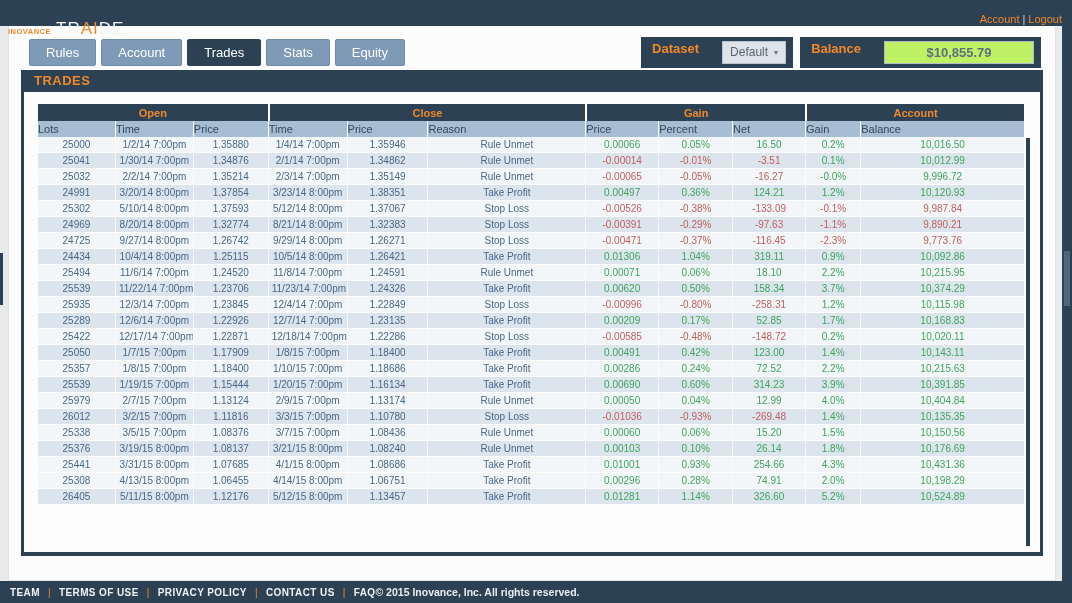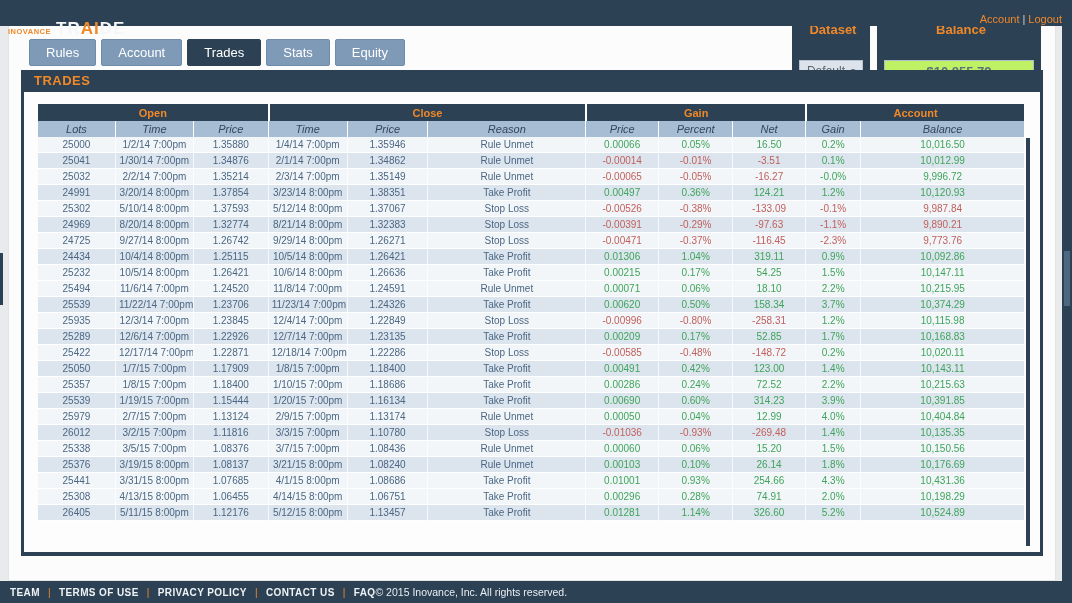--- a/index.html
+++ b/index.html
@@ -13,21 +13,21 @@
   
   .topbar {
     position:absolute; top:0; left:0; right:0; height:26px;
     background:#2d4154; color:#fff;
     display:flex; align-items:center; justify-content:space-between;
     padding:12px 10px 0 8px;
     z-index:5;
   }
   .brand { display:flex; align-items:baseline; gap:5px; }
   .brand-prefix { color:#ef8829; font-size:7.5px; font-weight:bold; letter-spacing:.5px; }
-  .brand-name { font-size:17px; font-weight:700; letter-spacing:1px; color:#f4f6f8;margin-top:20px; }
+  .brand-name { font-size:17px; font-weight:400; letter-spacing:1px; color:#f4f6f8;margin-top:20px; }
   .brand-name .ai { color:#ef8829; }
   .session-links { font-size:11px; color:#ef8829; }
   .session-links .sep { color:#c7d0d9; margin:0 3px; }
   .session-links a { color:#ef8829; text-decoration:none; cursor:pointer; }
   
   .page-card {
     position:absolute; top:26px; left:8px; right:16px; bottom:22px;
     background:#fcfcfc; border:1px solid #e3e4e5; border-top:none;
   }
   .right-strip { position:absolute; top:26px; right:0; bottom:22px; width:10px; background:#2d4154; }
@@ -41,22 +41,22 @@
   .tabs { display:flex; gap:5px; }
   .tab {
     font-family:"Liberation Sans", sans-serif;
     font-size:13px; color:#fff; background:#7e9ab7;
     border:1px solid #6f8dab; border-radius:2px;
     padding:5px 16px; cursor:pointer;
   }
   .tab.active { background:#2d4154; border-color:#2d4154; }
   .right-controls { display:flex; gap:7px; }
   .ctl-box {
-    background:#2d4154; display:flex; align-items:center;
-    padding:4px 7px; gap:23px;flex-direction:column;
+    background:#2d4154; display:flex; 
+    padding:4px 7px; gap:23px;
   }
   .ctl-label { color:#ef8829; font-size:13px; font-weight:bold; padding-left:4px; }
   .select-field {
     background:#dde3ea; border:1px solid #b8c1cc; color:#5a6570;
     font-size:12px; padding:3px 7px; display:flex; align-items:center; gap:6px; cursor:pointer;
   }
   .select-field .caret { font-size:8px; color:#6a7683; }
   .balance-field {
     background:#bef264; border:1px solid #aebccb; color:#5d6f81;
     font-size:13px; font-weight:bold; width:150px; text-align:center; padding:3px 4px;
@@ -73,21 +73,21 @@
   }
   .panel-body { position:relative; padding:12px 16px 0 14px; }
   table { width:100%; border-collapse:separate; border-spacing:0; table-layout:fixed; }
   .ghead td {
     background:#2d4154; color:#ef8829; font-size:11px; font-weight:600;
     text-align:center; padding:2px 0; height:17px;
   }
   .ghead td + td { border-left:2px solid #fdfdfd; }
   .chead td {
     background:#a7bdd3; color:#33475c; font-size:11px;
-    text-align:center; padding:2px 0; height:15px;font-style:italic;
+    padding:2px 0; height:15px;
   }
   .chead td + td { border-left:1px solid #fdfdfd; }
   .rows-clip { height:408px; overflow:hidden; }
   .rows-clip td {
     font-size:10px; color:#4a6784; text-align:center;
     height:15px; line-height:15px; padding:0 3px;
     border-bottom:1px solid #fff;
     white-space:nowrap; overflow:hidden;
   }
   .rows-clip td + td { border-left:1px solid rgba(255,255,255,.75); }
@@ -99,21 +99,21 @@
   
   .footerbar {
     position:absolute; bottom:0; left:0; right:0; height:22px;
     background:#2d4154; color:#fff;
     display:flex; align-items:center; justify-content:flex-start;
     padding:0 12px 0 10px; z-index:5;
   }
   .foot-links { font-size:10px; font-weight:bold; letter-spacing:.4px; display:flex; align-items:center; }
   .foot-links a { color:#eef2f5; text-decoration:none; cursor:pointer; }
   .foot-links .sep { color:#ef8829; margin:0 8px; font-weight:normal; }
-  .copyright { font-size:10.5px; color:#e8edf2; }
+  .copyright { font-size:10.5px; color:#e8edf2;font-weight:bold; }
 </style>
 </head>
 <body>
 
 <div class="topbar">
   <div class="brand">
     <span class="brand-prefix">INOVANCE</span>
     <span class="brand-name"><span>TR</span><span class="ai">AI</span><span>DE</span></span>
   </div>
   <div class="session-links">
@@ -309,33 +309,20 @@
                 <td>10/5/14 8:00pm</td>
                 <td>1.26421</td>
                 <td>Take Profit</td>
                 <td class="pos">0.01306</td>
                 <td class="pos">1.04%</td>
                 <td class="pos">319.11</td>
                 <td class="pos">0.9%</td>
                 <td class="pos">10,092.86</td>
               </tr>
               <tr class="odd">
-                <td>25232</td>
-                <td>10/5/14 8:00pm</td>
-                <td>1.26421</td>
-                <td>10/6/14 8:00pm</td>
-                <td>1.26636</td>
-                <td>Take Profit</td>
-                <td class="pos">0.00215</td>
-                <td class="pos">0.17%</td>
-                <td class="pos">54.25</td>
-                <td class="pos">1.5%</td>
-                <td class="pos">10,147.11</td>
-              </tr>
-              <tr class="odd">
                 <td>25494</td>
                 <td>11/6/14 7:00pm</td>
                 <td>1.24520</td>
                 <td>11/8/14 7:00pm</td>
                 <td>1.24591</td>
                 <td>Rule Unmet</td>
                 <td class="pos">0.00071</td>
                 <td class="pos">0.06%</td>
                 <td class="pos">18.10</td>
                 <td class="pos">2.2%</td>

